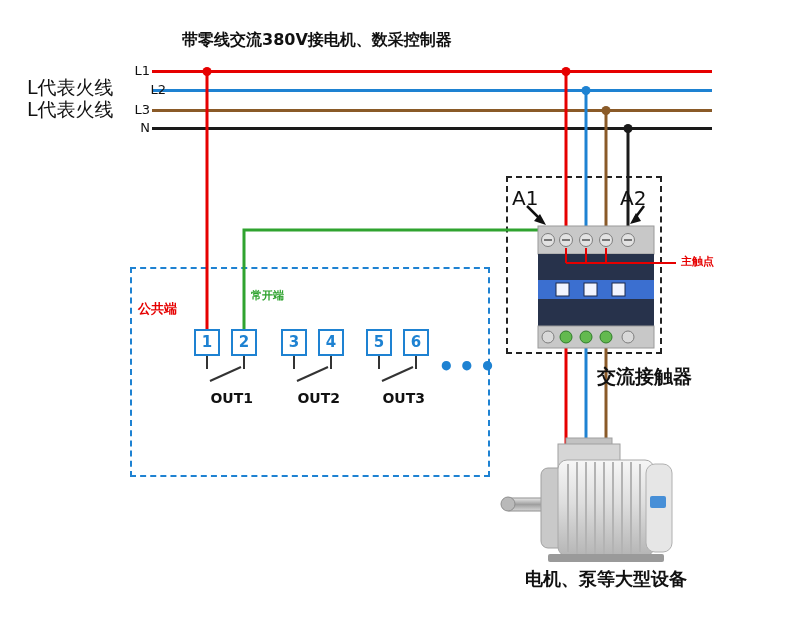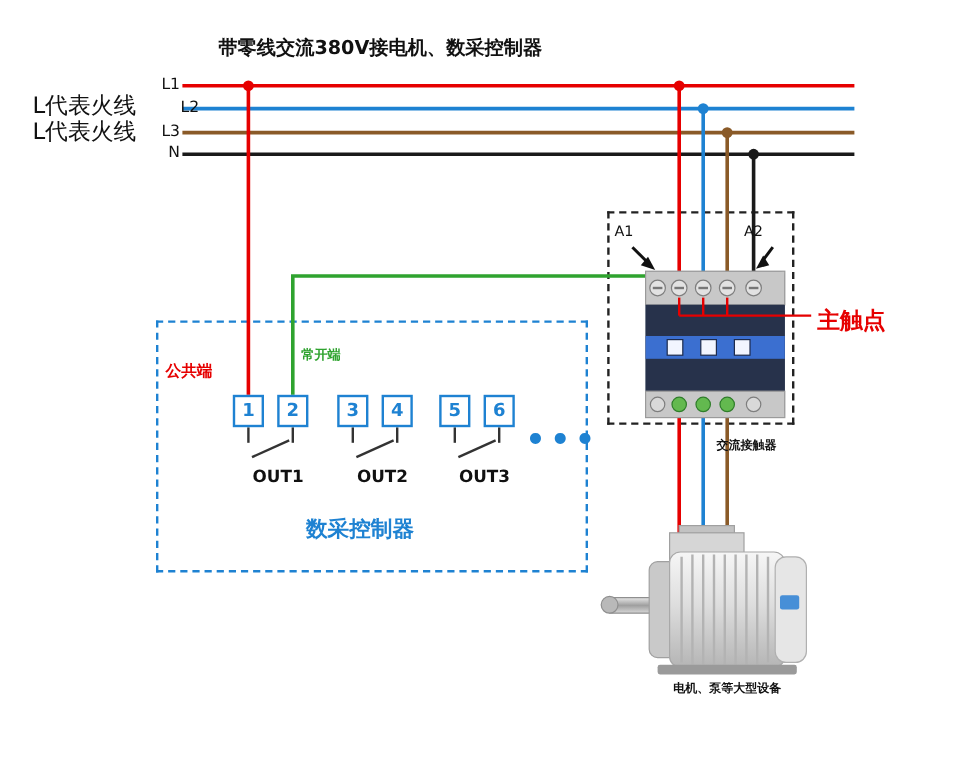--- a/index.html
+++ b/index.html
@@ -21,24 +21,24 @@
   .f-brown{fill:var(--brown)}
   .f-black{fill:var(--black)}
   .title{left:182px;top:30px;font-size:16px;font-weight:bold}
   .legend{font-size:19px}
   .linelbl{width:26px;text-align:right;font-size:13px}
   .box-dashed-blue{position:absolute;left:130px;top:267px;width:360px;height:210px;border:2px dashed var(--blue);z-index:1}
   .box-dashed-black{position:absolute;left:506px;top:176px;width:156px;height:178px;border:2px dashed #222;z-index:1}
   .term{position:absolute;top:329px;width:26px;height:27px;border:2px solid var(--blue);background:#fff;
         color:var(--blue);font-weight:bold;font-size:15px;text-align:center;line-height:23px;z-index:3}
   .out{position:absolute;top:390px;width:56px;text-align:right;font-size:14px;font-weight:bold;z-index:4}
-  .a-lbl{font-size:12px}
+  .a-lbl{font-size:20px}
   .ctrl-name{left:200px;top:429px;width:200px;text-align:center;font-size:18px;font-weight:bold}
   .ellipsis{left:438px;top:352px;font-size:26px;font-weight:bold;letter-spacing:4px}
-  .motor-lbl{left:500px;top:567px;width:212px;text-align:center;font-size:10px;font-weight:bold}
+  .motor-lbl{left:500px;top:567px;width:212px;text-align:center;font-size:18px;font-weight:bold}
 </style>
 </head>
 <body>
 
 <div class="canvas">
 
   <div class="box-dashed-blue"></div>
   <div class="box-dashed-black"></div>
 
   <svg class="layer" width="800" height="633" viewBox="0 0 800 633">
@@ -170,34 +170,33 @@
   <div class="lbl legend" style="left:27px;top:75px">L代表火线</div>
   <div class="lbl legend" style="left:27px;top:97px">L代表火线</div>
 
   <div class="lbl linelbl" style="left:124px;top:63px">L1</div>
   <div class="lbl linelbl" style="left:140px;top:82px">L2</div>
   <div class="lbl linelbl" style="left:124px;top:102px">L3</div>
   <div class="lbl linelbl" style="left:124px;top:120px">N</div>
 
   <div class="lbl a-lbl" style="left:512px;top:186px">A1</div>
   <div class="lbl a-lbl" style="left:620px;top:186px">A2</div>
-  <div class="lbl t-red" style="left:681px;top:254px;font-size:19px;font-weight:bold">主触点</div>
-  <div class="lbl" style="left:597px;top:364px;font-size:10px;font-weight:bold">交流接触器</div>
+  <div class="lbl t-red" style="left:681px;top:254px;font-size:11px;font-weight:bold">主触点</div>
+  <div class="lbl" style="left:597px;top:364px;font-size:19px;font-weight:bold">交流接触器</div>
 
   <div class="lbl t-red" style="left:138px;top:300px;font-size:13px;font-weight:bold">公共端</div>
   <div class="lbl t-green" style="left:251px;top:288px;font-size:11px;font-weight:bold">常开端</div>
 
   <div class="term" style="left:194px">1</div>
   <div class="term" style="left:231px">2</div>
   <div class="term" style="left:281px">3</div>
   <div class="term" style="left:318px">4</div>
   <div class="term" style="left:366px">5</div>
   <div class="term" style="left:403px">6</div>
 
   <div class="out" style="left:197px">OUT1</div>
   <div class="out" style="left:284px">OUT2</div>
   <div class="out" style="left:369px">OUT3</div>
 
   <div class="lbl t-blue ellipsis">•••</div>
-  <div class="lbl t-blue ctrl-name">数采控制器</div>
 
   <div class="lbl motor-lbl">电机、泵等大型设备</div>
 </div>
 
 </body></html>

